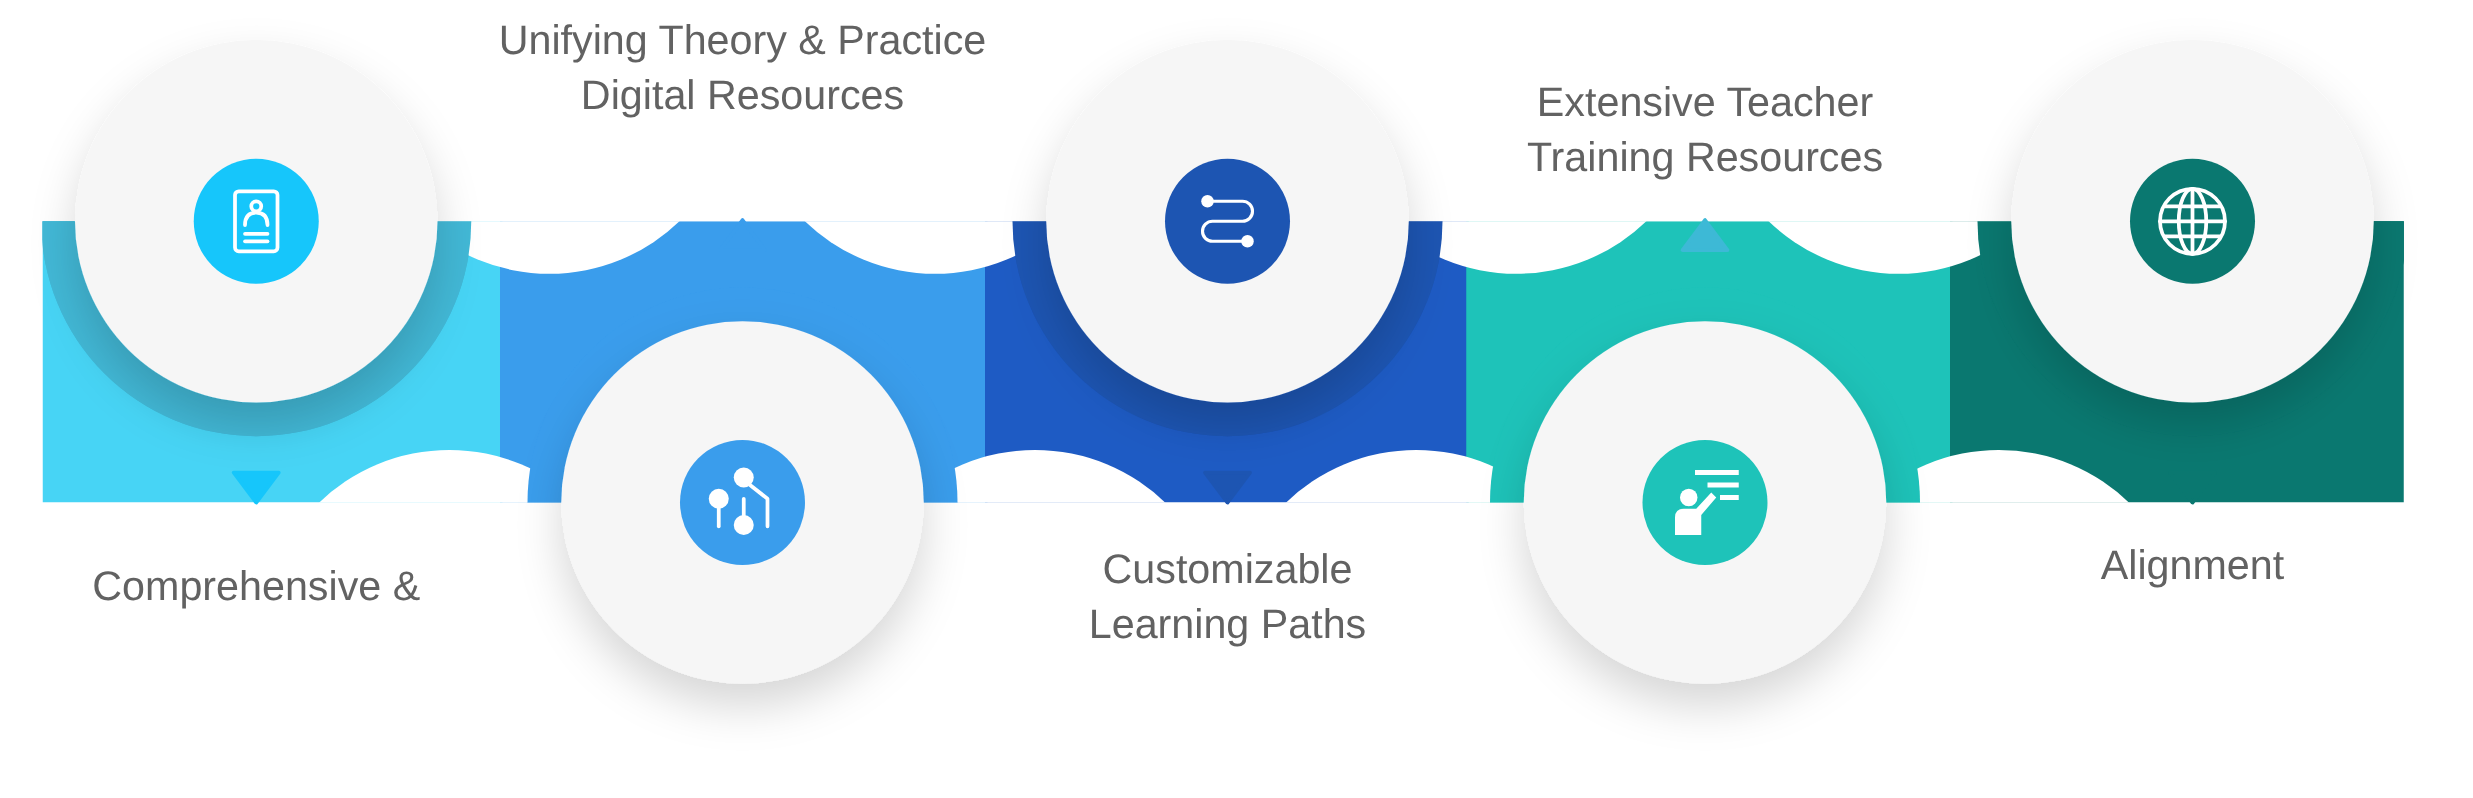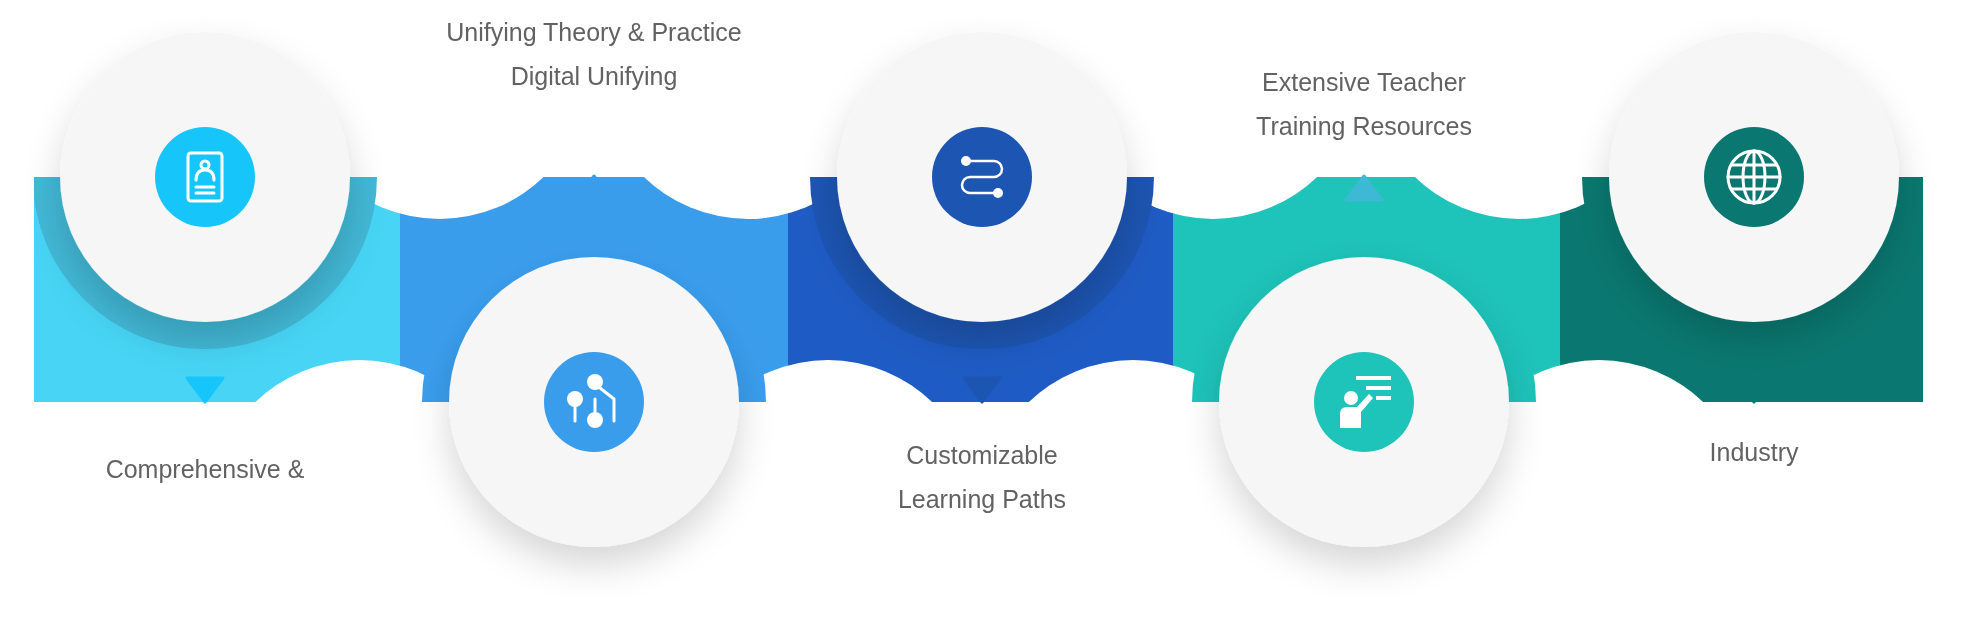--- a/index.html
+++ b/index.html
@@ -1,18 +1,18 @@
 <!DOCTYPE html>
 <html><head>
 <meta charset="utf-8">
 <style>
   html, body { margin: 0; padding: 0; background: #ffffff; }
   body { width: 1978px; height: 638px; position: relative; overflow: hidden; font-family: "Liberation Sans", "DejaVu Sans", sans-serif; }
   #stage { position: absolute; left: 0; top: 0; width: 1978px; height: 638px; }
-  .label { position: absolute; text-align: center; color: #626262; font-size: 25px; line-height: 44px; white-space: nowrap; transform: translateX(-50%); }
+  .label { position: absolute; text-align: center; color: #626262; font-size: 33px; line-height: 44px; white-space: nowrap; transform: translateX(-50%); }
   .label span { display: block; }
 </style>
 </head>
 <body>
 
 <div id="stage">
   <svg id="svg" width="1978" height="638" viewBox="0 0 1978 638" xmlns="http://www.w3.org/2000/svg">
     <defs>
       <filter id="shadow" x="-30%" y="-30%" width="160%" height="170%">
         <feDropShadow dx="0" dy="18" stdDeviation="18" flood-color="#000" flood-opacity="0.16"></feDropShadow>
@@ -112,26 +112,26 @@
           </g>
         </g>
       </g>
   </svg>
 
   <div class="label" style="left:205px; top:447px;">
     <span>Comprehensive &amp;</span>
   </div>
   <div class="label" style="left:594px; top:10px;">
     <span>Unifying Theory &amp; Practice</span>
-    <span>Digital Unifying</span>
+    <span>Digital Resources</span>
   </div>
   <div class="label" style="left:1364px; top:60px;">
     <span>Extensive Teacher</span>
     <span>Training Resources</span>
   </div>
   <div class="label" style="left:982px; top:433px;">
     <span>Customizable</span>
     <span>Learning Paths</span>
   </div>
   <div class="label" style="left:1754px; top:430px;">
-    <span>Industry</span>
+    <span>Alignment</span>
   </div>
 </div>
 
 </body></html>

